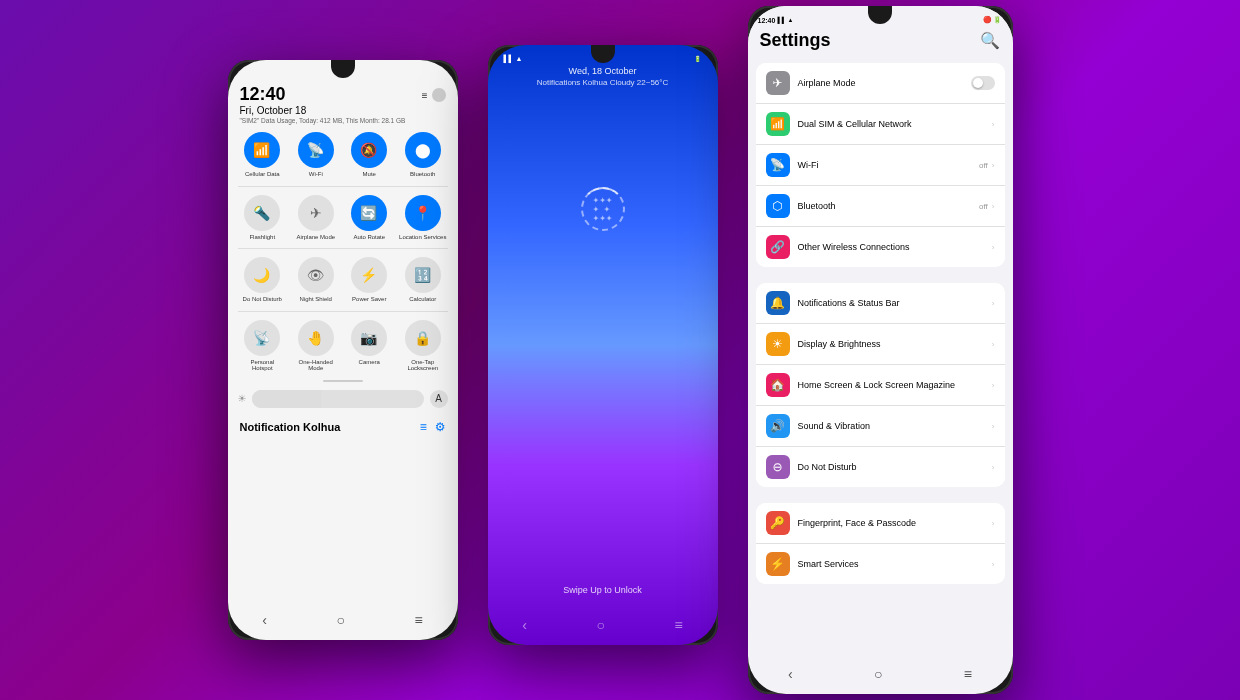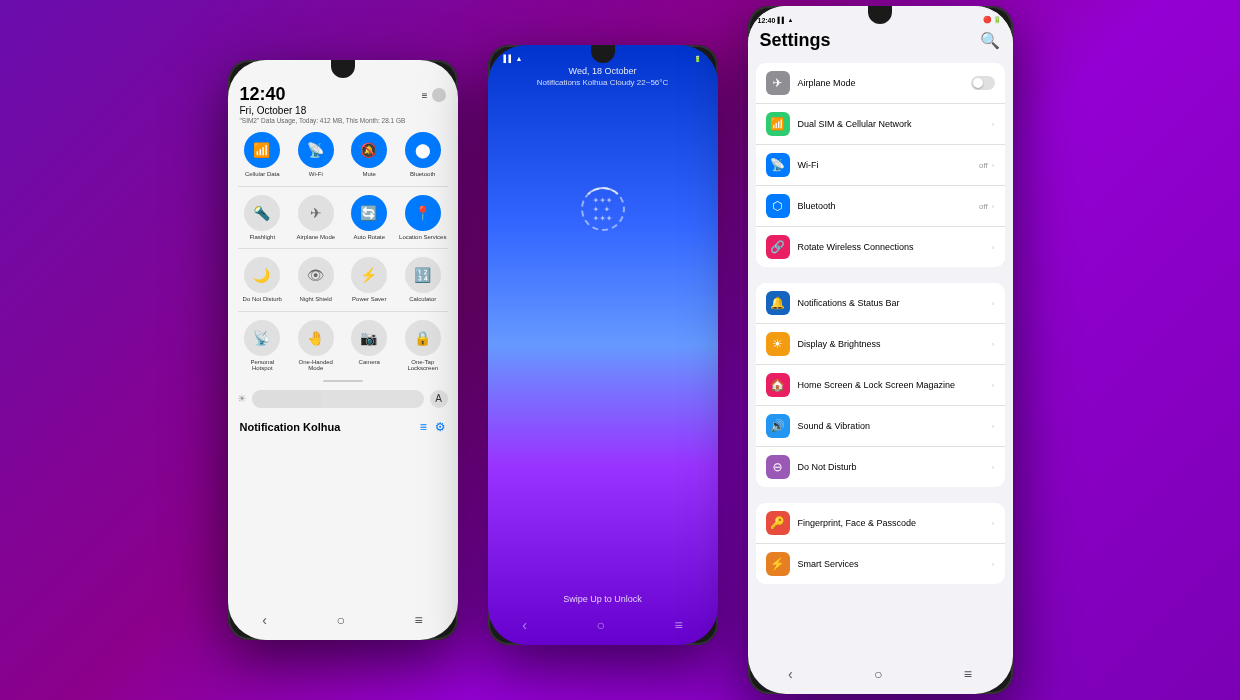--- a/index.html
+++ b/index.html
@@ -258,21 +258,21 @@
     }
 
     .lock-weather {
       font-size: 8px;
       opacity: 0.8;
       margin-top: 2px;
     }
 
     .lock-swipe {
       position: absolute;
-      bottom: 41px;
+      bottom: 50px;
       font-size: 9px;
       opacity: 0.8;
     }
 
     
     .phone3-screen {
       background: #f2f2f7;
     }
 
     .settings-status-bar {
@@ -592,21 +592,21 @@
         </div>
         <div class="settings-item-right">
           <span>off</span>
           <span class="settings-chevron">›</span>
         </div>
       </div>
 
       <div class="settings-item">
         <div class="settings-item-icon" style="background:#e91e63;">🔗</div>
         <div class="settings-item-text">
-          <div class="settings-item-label">Rotate Wireless Connections</div>
+          <div class="settings-item-label">Other Wireless Connections</div>
         </div>
         <div class="settings-item-right">
           <span class="settings-chevron">›</span>
         </div>
       </div>
     </div>
 
     <div class="settings-divider"></div>
 
     <div class="settings-list">

